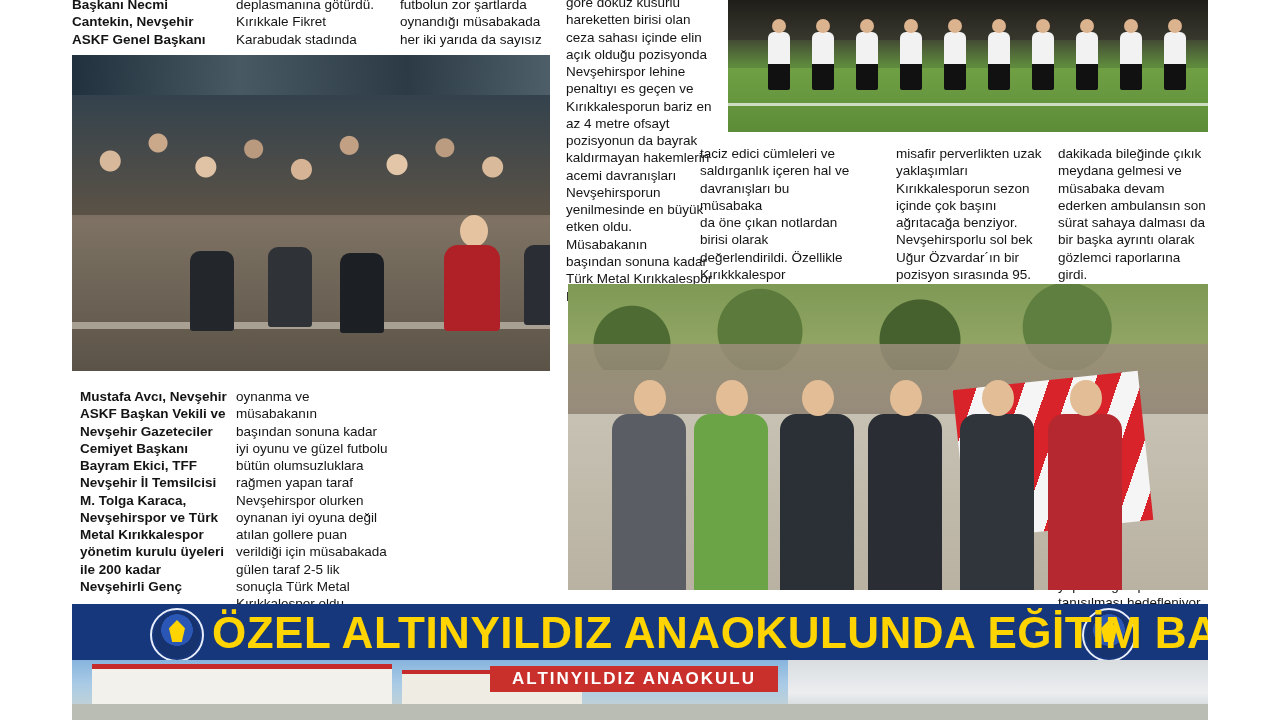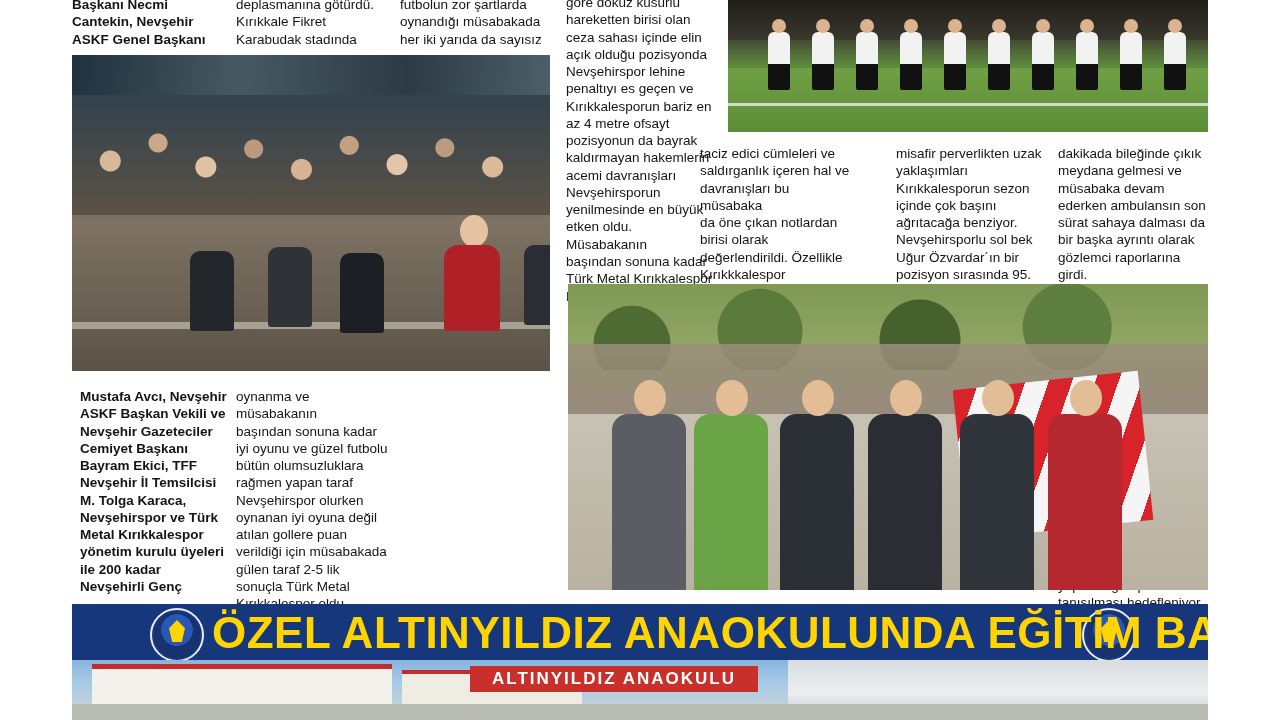--- a/index.html
+++ b/index.html
@@ -195,21 +195,21 @@
     position:absolute; left:20px; top:4px; width:300px; height:56px;
     background: linear-gradient(180deg,#f2f1ec 0 62%, #d8d5cc 62% 100%);
     border-top: 5px solid #c62b2b;
   }
   #ad-photo .building2 {
     position:absolute; left:330px; top:10px; width:180px; height:50px;
     background: linear-gradient(180deg,#efece4 0 60%, #d4d0c6 60% 100%);
     border-top: 4px solid #c62b2b;
   }
   #ad-school-sign {
-    position:absolute; left:398px; top:62px; width:288px; height:26px;
+    position:absolute; left:418px; top:62px; width:288px; height:26px;
     background:#c9302c;
     color:#ffffff;
     font-size: 17px;
     font-weight: bold;
     letter-spacing: 2px;
     line-height: 26px;
     text-align:center;
     white-space: nowrap;
   }
   #ad-photo .ground {

